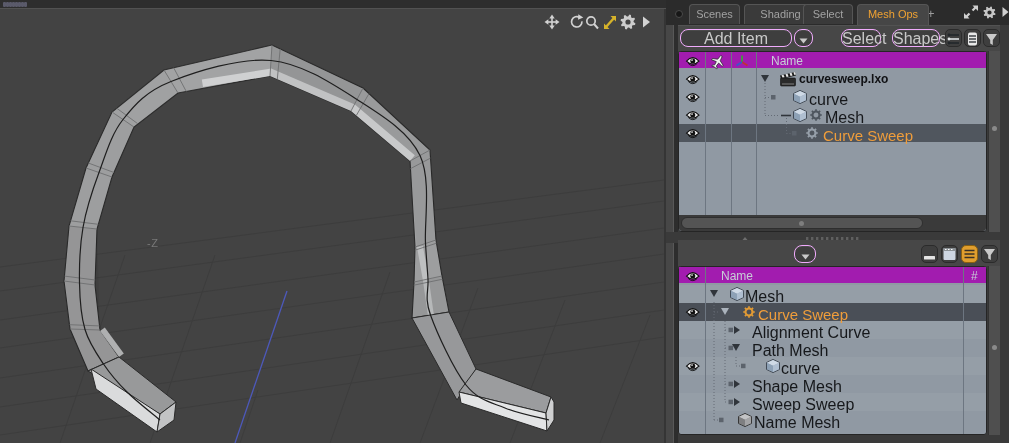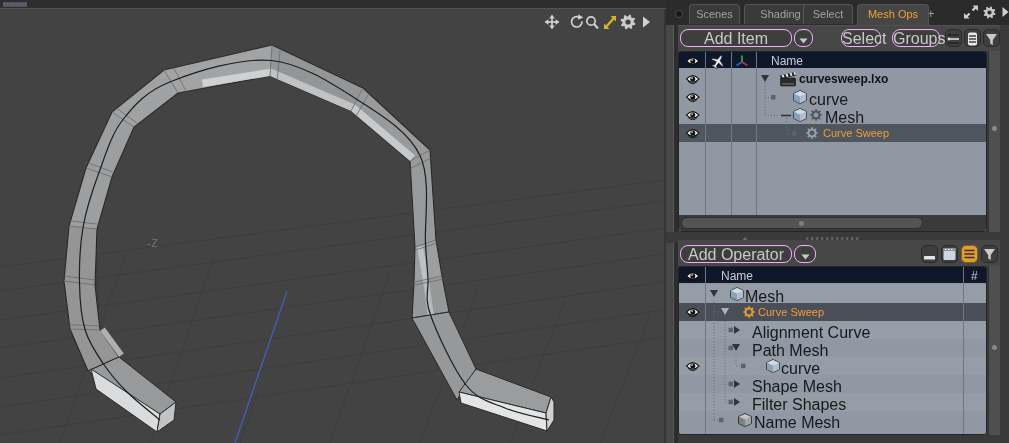--- a/index.html
+++ b/index.html
@@ -13,25 +13,25 @@
 #gapline{left:673px;top:0;width:5px;height:443px;background:#2d2d2d;border-left:1px solid #585858}
 #tabbar{left:666px;top:0;width:343px;height:25px;background:#2b2b2b}
 .tab{position:absolute;top:4px;height:20px;background:#3a3a3a;border:1px solid #555;border-bottom:none;border-radius:4px 4px 0 0;color:#a2a2a2;font-size:11px;text-align:center;line-height:19px}
 .tab.act{background:#464646;color:#f0a232;height:21px;z-index:5}
 #toolbar1{left:678px;top:25px;width:322px;height:26px;background:#474747;border-top:1px solid #525252}
 #toolbar2{left:678px;top:240px;width:322px;height:26px;background:#474747}
 .btn{position:absolute;background:#3e3e3e;border:1px solid #f0abfc;box-shadow:0 1px 0 rgba(255,255,255,.07) inset;border-radius:8px;color:#c9c9c9;font-size:16px;text-align:center}
 .ibtn{position:absolute;background:#3e3e3e;border:1px solid #2b2b2b;border-radius:5px}
 
 .lw{position:absolute;background:#9099a3;border:1px solid #252525;border-radius:3px}
-.lhead{position:absolute;left:0;width:100%;height:16px;background:#0f172a;color:#c7ced7;font-size:12px}
+.lhead{position:absolute;left:0;width:100%;height:16px;background:#a21caf;color:#c7ced7;font-size:12px}
 .row{position:absolute;left:0;width:100%;height:18px}
 .t{position:absolute;font-size:16px;color:#16181b;white-space:nowrap}
 .tb{position:absolute;font-size:12px;font-weight:bold;color:#101114;white-space:nowrap}
-.to{position:absolute;font-size:11px;color:#ef9d3b;white-space:nowrap}
+.to{position:absolute;font-size:15px;color:#ef9d3b;white-space:nowrap}
 .colsep{position:absolute;top:0;width:1px;height:100%;background:#6d7681}
 .vscroll{position:absolute;width:12px;background:#4f4f4f;border-left:1px solid #333}
 .dot{position:absolute;width:5px;height:5px;border-radius:50%;background:#8a8a8a}
 
 #split{left:666px;top:232px;width:343px;height:11px;background:#3a3a3a}
 </style></head><body>
 <div id="stage">
 <svg width="0" height="0" style="position:absolute">
       <defs>
 <g id="eye">
@@ -195,21 +195,21 @@
         <path d="M0.5 1 L6.5 6 L0.5 11 Z" fill="#cfcfcf"></path>
       </svg>
 </div>
 
 <div id="toolbar1" class="abs">
 <div class="btn" style="left:2px;top:3px;width:112px;height:18px;line-height:17px">Add Item</div>
 <div class="btn" style="left:116px;top:3px;width:19px;height:18px"><svg width="9" height="6" viewBox="0 0 9 6" style="margin-top:6px">
           <path d="M0.5 0.5 L8.5 0.5 L4.5 5.5 Z" fill="#c9c9c9"></path>
         </svg></div>
 <div class="btn" style="left:163px;top:3px;width:40px;height:18px;line-height:17px">Select</div>
-<div class="btn" style="left:214px;top:3px;width:48px;height:18px;line-height:17px">Groups</div>
+<div class="btn" style="left:214px;top:3px;width:48px;height:18px;line-height:17px">Shapes</div>
 <div class="ibtn" style="left:267px;top:3px;width:17px;height:18px"><svg width="15" height="16" viewBox="0 0 15 16" style="margin:1px 0 0 0">
 <circle cx="3" cy="4" r="1.4" fill="#23272b"></circle>
           <line x1="4" y1="4" x2="13" y2="4" stroke="#23272b" stroke-width="1.6"></line>
 <circle cx="3" cy="8" r="1.4" fill="#dfe2e5"></circle>
           <line x1="4" y1="8" x2="13" y2="8" stroke="#dfe2e5" stroke-width="1.6"></line>
 <circle cx="3" cy="12" r="1.4" fill="#23272b"></circle>
           <line x1="4" y1="12" x2="13" y2="12" stroke="#23272b" stroke-width="1.6"></line>
         </svg></div>
 <div class="ibtn" style="left:286px;top:3px;width:17px;height:18px"><svg width="15" height="16" viewBox="0 0 15 16" style="margin:1px 0 0 0">
 <rect x="3" y="1.5" width="9" height="13" rx="2" fill="#e8e8e8"></rect>
@@ -235,21 +235,20 @@
           <rect x="165" y="2" width="2.4" height="7"></rect>
           <rect x="170" y="2" width="2.4" height="7"></rect>
           <rect x="175" y="2" width="2.4" height="7"></rect>
           <rect x="180" y="2" width="2.4" height="7"></rect>
           <rect x="185" y="2" width="2.4" height="7"></rect>
           <rect x="190" y="2" width="2.4" height="7"></rect>
 </g>
       </svg>
 </div>
 <div id="toolbar2" class="abs">
-<div class="btn" style="left:2px;top:5px;width:112px;height:18px;line-height:17px">Add Operator</div>
 <div class="btn" style="left:116px;top:5px;width:22px;height:18px"><svg width="9" height="6" viewBox="0 0 9 6" style="margin-top:6px">
           <path d="M0.5 0.5 L8.5 0.5 L4.5 5.5 Z" fill="#c9c9c9"></path>
         </svg></div>
 <div class="ibtn" style="left:243px;top:5px;width:17px;height:18px"><svg width="15" height="16" viewBox="0 0 15 16">
           <rect x="2" y="10" width="11" height="3.5" rx="0.5" fill="#e4e4e4"></rect>
         </svg></div>
 <div class="ibtn" style="left:263px;top:5px;width:17px;height:18px"><svg width="15" height="16" viewBox="0 0 15 16">
           <rect x="1.5" y="2" width="12" height="12" rx="1" fill="#cdd6e2"></rect>
           <rect x="1.5" y="2" width="12" height="3" fill="#8a9095"></rect>
           <g stroke="#fff" stroke-width="1">
@@ -377,21 +376,21 @@
 <use href="#cube" x="87" y="92"></use>
 <use href="#cubeg" x="59" y="146"></use>
 <use href="#gear" x="64" y="39" style="color:#e09a35"></use>
 </svg>
 <div class="t" style="left:66px;top:21px">Mesh</div>
 <div class="to" style="left:79px;top:39px">Curve Sweep</div>
 <div class="t" style="left:73px;top:57px">Alignment Curve</div>
 <div class="t" style="left:73px;top:75px">Path Mesh</div>
 <div class="t" style="left:102px;top:93px">curve</div>
 <div class="t" style="left:73px;top:111px">Shape Mesh</div>
-<div class="t" style="left:73px;top:129px">Filter Shapes</div>
+<div class="t" style="left:73px;top:129px">Sweep Sweep</div>
 <div class="t" style="left:75px;top:147px">Name Mesh</div>
 </div>
 <div class="vscroll abs" style="left:988px;top:51px;height:181px">
       <div class="dot" style="left:3px;top:75px"></div>
     </div>
 <div class="vscroll abs" style="left:988px;top:266px;height:169px">
       <div class="dot" style="left:3px;top:79px"></div>
     </div>
 </div>
 

